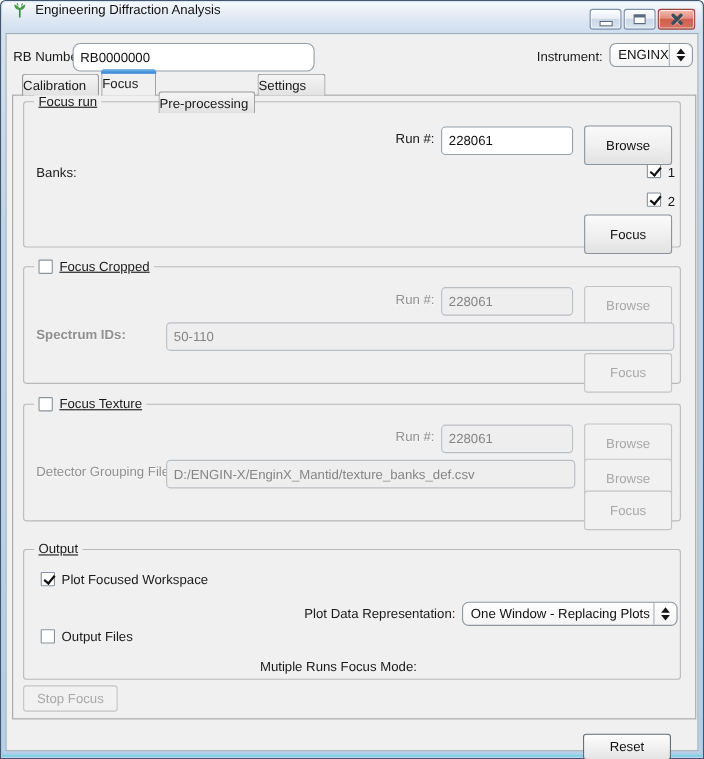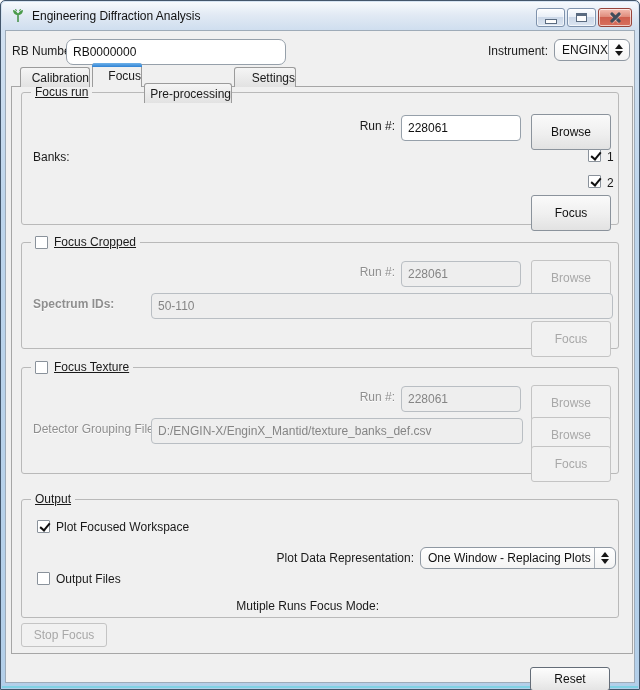--- a/index.html
+++ b/index.html
@@ -12,21 +12,21 @@
   .window {
     position:absolute; inset:0;
     background:linear-gradient(180deg,#d5e3f2 0%, #bdd5ec 30%, #b3cfe9 100%);
     border:1px solid #43566b; border-radius:5px 5px 0 0;
     box-sizing:border-box;
   }
   .frame-cyan { position:absolute; left:1px; right:1px; bottom:1px; height:2px; background:#7fd2e4; }
   .titlebar {
     position:absolute; left:1px; right:1px; top:1px; height:28px;
     background:linear-gradient(180deg,#f7fafd 0%, #e2eaf4 45%, #cfdeef 100%);
-    border-radius:4px 4px 0 0; display:flex; align-items:center;
+    border-radius:4px 4px 0 0; display:flex; align-items:flex-start;
   }
   .title-icon { margin-left:8px; width:16px; height:16px; flex:0 0 auto; }
   .title-text { margin-left:6px; color:#111; }
   .winbtns { position:absolute; right:7px; top:7px; display:flex; gap:2px; }
   .winbtn {
     height:19px; border:1px solid #7e92ac; border-radius:3px; box-sizing:border-box;
     background:linear-gradient(180deg,#fdfeff 0%, #e9eff7 45%, #ccd8e8 50%, #dbe5f1 100%);
     box-shadow:inset 0 0 0 1px rgba(255,255,255,.65);
     display:flex; align-items:center; justify-content:center; position:relative; cursor:default;
   }
@@ -87,21 +87,21 @@
   .combo-text { flex:1 1 auto; display:flex; align-items:center; padding:0 4px 0 7px; white-space:nowrap; overflow:hidden; color:#111; }
   .combo-arrows { flex:0 0 20px; border-left:1px solid #a9b0b8; display:flex; flex-direction:column; align-items:center; justify-content:center; gap:2px; }
   .tri { width:0; height:0; border-left:4px solid transparent; border-right:4px solid transparent; }
   .tri.up { border-bottom:5px solid #161616; }
   .tri.down { border-top:5px solid #161616; }
   
   .tab {
     position:absolute; box-sizing:border-box; height:20px;
     border:1px solid #9b9b9b; border-bottom:none; border-radius:3px 3px 0 0;
     background:linear-gradient(180deg,#f5f5f5 0%, #e2e2e2 100%);
-    display:flex; align-items:center; justify-content:flex-end; z-index:1; cursor:default;
+    display:flex; align-items:center; justify-content:flex-start; z-index:1; cursor:default;
   }
   .tab.selected {
     height:24px; background:#f0f0f0; z-index:3;
   }
   .tab.selected::before {
     content:""; position:absolute; top:-1px; left:-1px; right:-1px; height:4px;
     background:linear-gradient(180deg,#6fb2ea 0%, #2f82d4 100%);
     border-radius:3px 3px 0 0;
   }
   .pane {

